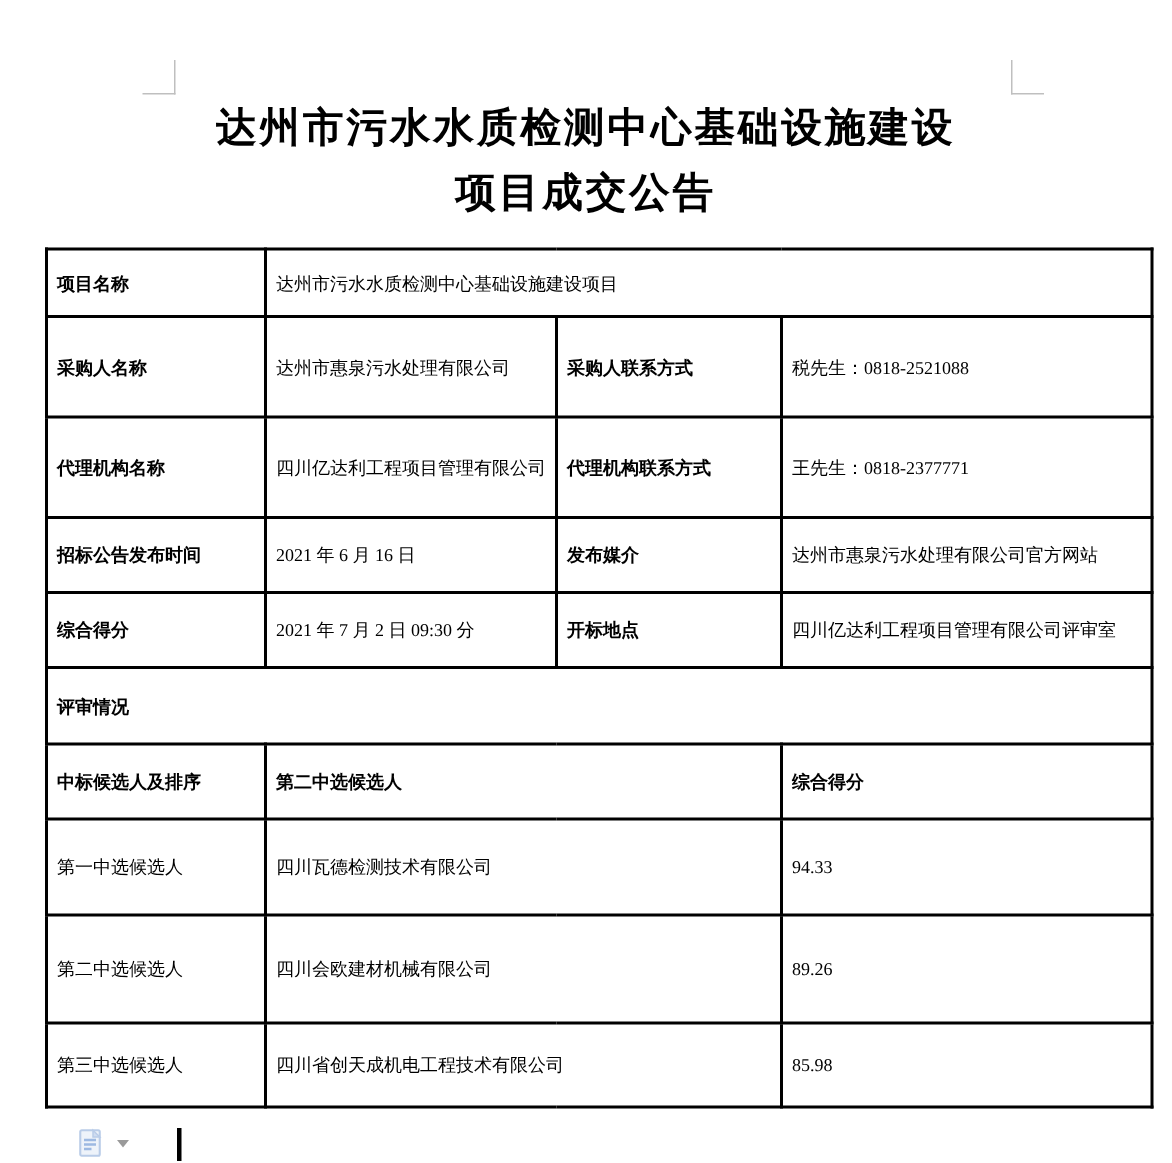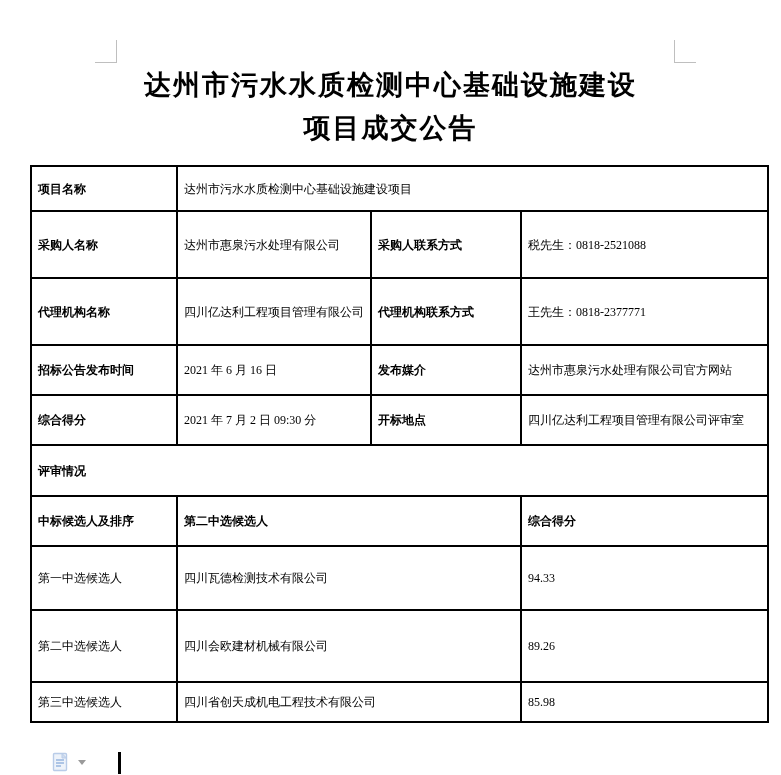--- a/index.html
+++ b/index.html
@@ -36,21 +36,21 @@
     text-align: left; vertical-align: middle;
     font-size: 12px; line-height: 2.0;
     padding: 1px 6px;
     font-weight: normal;
     word-break: break-all;
   }
   .doc-table th { font-weight: bold; }
   .hr45 { height: 45px; }  .hr67 { height: 67px; }
   .hr62 { height: 50px; }  .hr40 { height: 51px; }
   .hr64 { height: 64px; }  .hr58 { height: 72px; }
-  .hr56 { height: 40px; }
+  .hr56 { height: 56px; }
 
   
   .paste-btn {
     position: absolute; left: 52px; top: 749px;
     width: 42px; height: 26px;
     display: flex; align-items: center;
     cursor: pointer;
   }
   .paste-btn svg { display: block; }
   .paste-caret-arrow {

